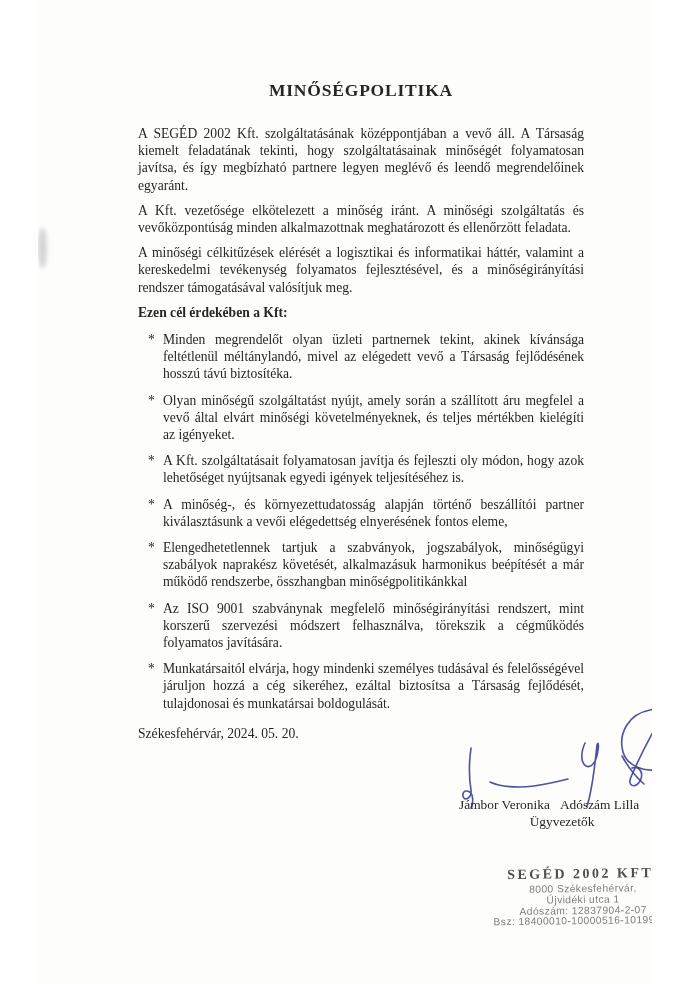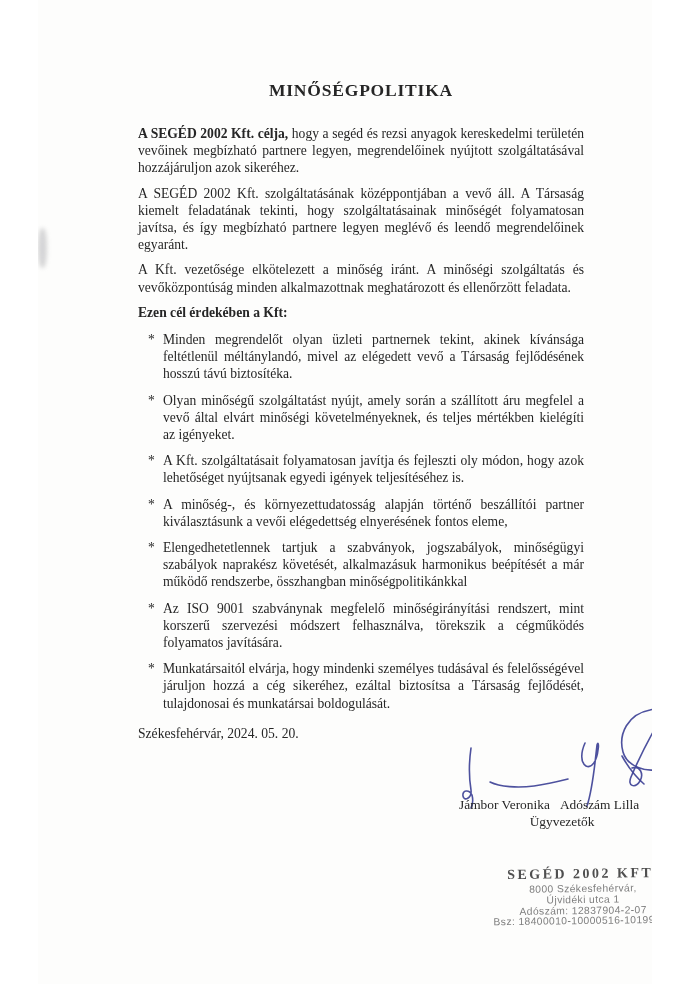--- a/index.html
+++ b/index.html
@@ -131,24 +131,24 @@
 </style>
 </head>
 <body>
 
 <div class="page">
 
   <div class="content">
 
     <h1 class="doc-title">MINŐSÉGPOLITIKA</h1>
 
-    <p class="para"><span class="lead">A SEGÉD 2002 Kft. célja,</span><span> hogy a segéd és rezsi anyagok kereskedelmi területén vevőinek megbízható partnere legyen, megrendelőinek nyújtott szolgáltatásával hozzájáruljon azok sikeréhez.</span></p>
 
     <p class="para">A SEGÉD 2002 Kft. szolgáltatásának középpontjában a vevő áll. A Társaság kiemelt feladatának tekinti, hogy szolgáltatásainak minőségét folyamatosan javítsa, és így megbízható partnere legyen meglévő és leendő megrendelőinek egyaránt.</p>
     <p class="para">A Kft. vezetősége elkötelezett a minőség iránt. A minőségi szolgáltatás és vevőközpontúság minden alkalmazottnak meghatározott és ellenőrzött feladata.</p>
+    <p class="para">A minőségi célkitűzések elérését a logisztikai és informatikai háttér, valamint a kereskedelmi tevékenység folyamatos fejlesztésével, és a minőségirányítási rendszer támogatásával valósítjuk meg.</p>
 
     <p class="list-heading">Ezen cél érdekében a Kft:</p>
 
     <ul class="bullets">
       <li class="bullet">
         <span class="marker">*</span>
         <span class="btext">Minden megrendelőt olyan üzleti partnernek tekint, akinek kívánsága feltétlenül méltánylandó, mivel az elégedett vevő a Társaság fejlődésének hosszú távú biztosítéka.</span>
       </li>
       <li class="bullet">
         <span class="marker">*</span>

